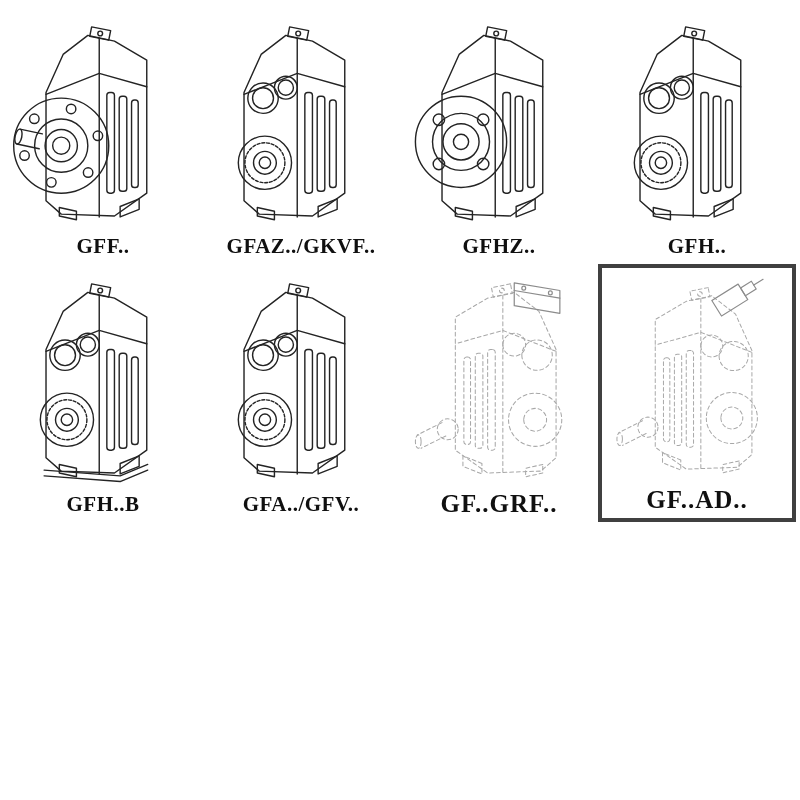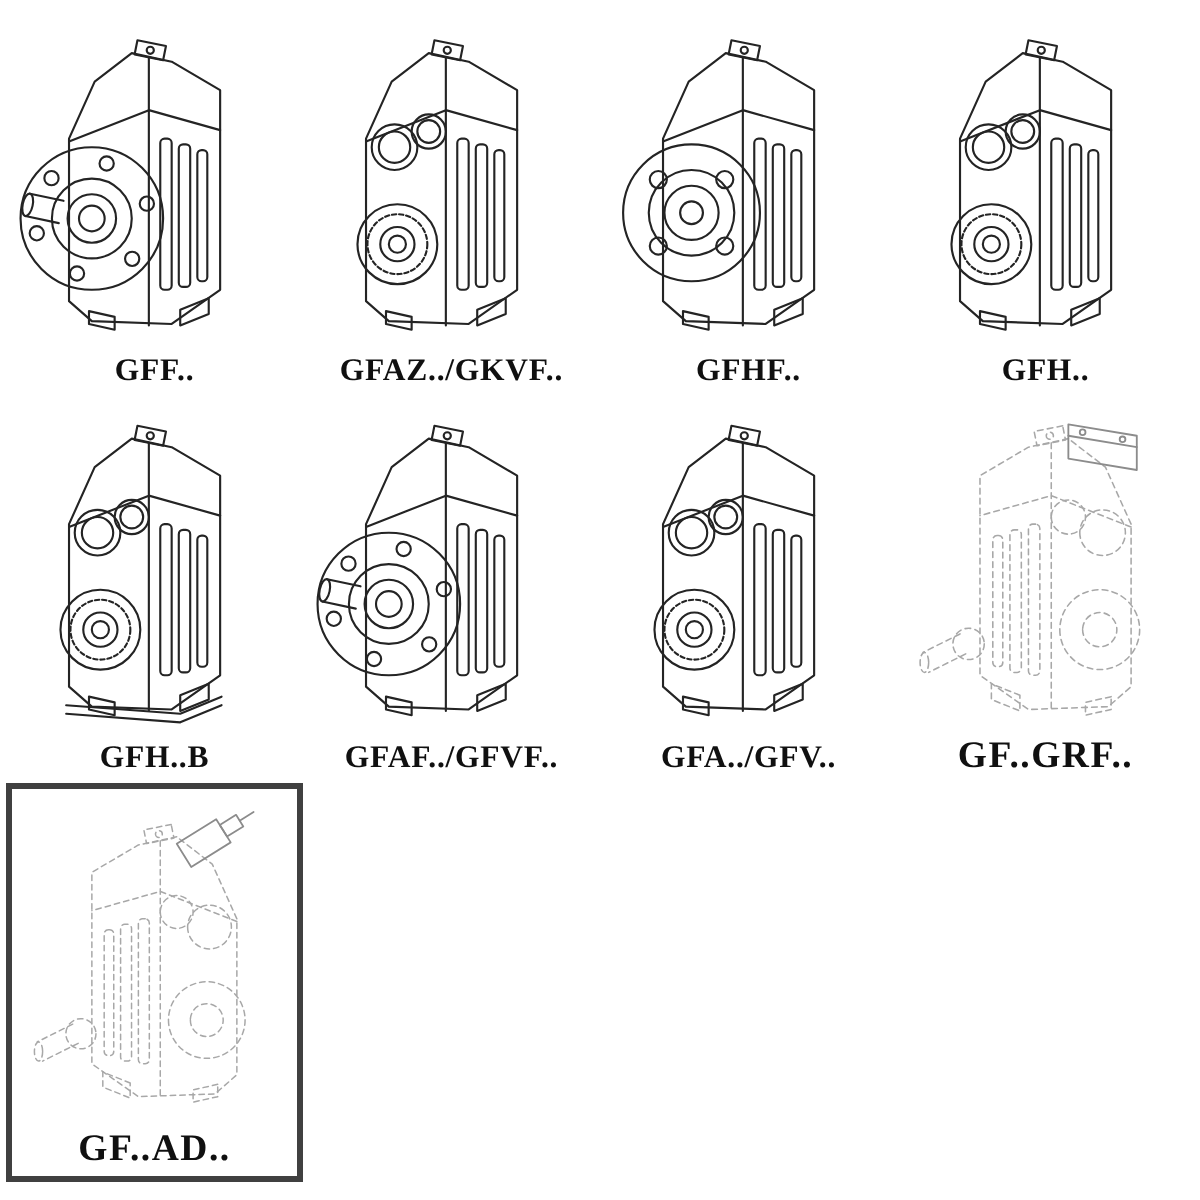--- a/index.html
+++ b/index.html
@@ -167,45 +167,39 @@
         <use href="#g-bores"></use>
       </svg>
     <figcaption class="label">GFAZ../GKVF..</figcaption>
   </figure>
 
 
   <figure class="cell">
     <svg class="drawing" viewBox="0 0 200 230">
         <use href="#g-flange4"></use>
       </svg>
-    <figcaption class="label">GFHF..</figcaption>
+    <figcaption class="label">GFHZ..</figcaption>
   </figure>
 
   <figure class="cell">
     <svg class="drawing" viewBox="0 0 200 230">
         <use href="#g-bores"></use>
       </svg>
     <figcaption class="label">GFH..</figcaption>
   </figure>
 
   <figure class="cell">
     <svg class="drawing" viewBox="0 0 200 230">
         <use href="#g-bores-b"></use>
       </svg>
     <figcaption class="label">GFH..B</figcaption>
   </figure>
 
 
 
-  <figure class="cell">
-    <svg class="drawing" viewBox="0 0 200 230">
-        <use href="#g-flange"></use>
-      </svg>
-    <figcaption class="label">GFAF../GFVF..</figcaption>
-  </figure>
 
   <figure class="cell">
     <svg class="drawing" viewBox="0 0 200 230">
         <use href="#g-bores"></use>
       </svg>
     <figcaption class="label">GFA../GFV..</figcaption>
   </figure>
 
   <figure class="cell">
     <svg class="drawing drawing--phantom" viewBox="0 0 200 230">

